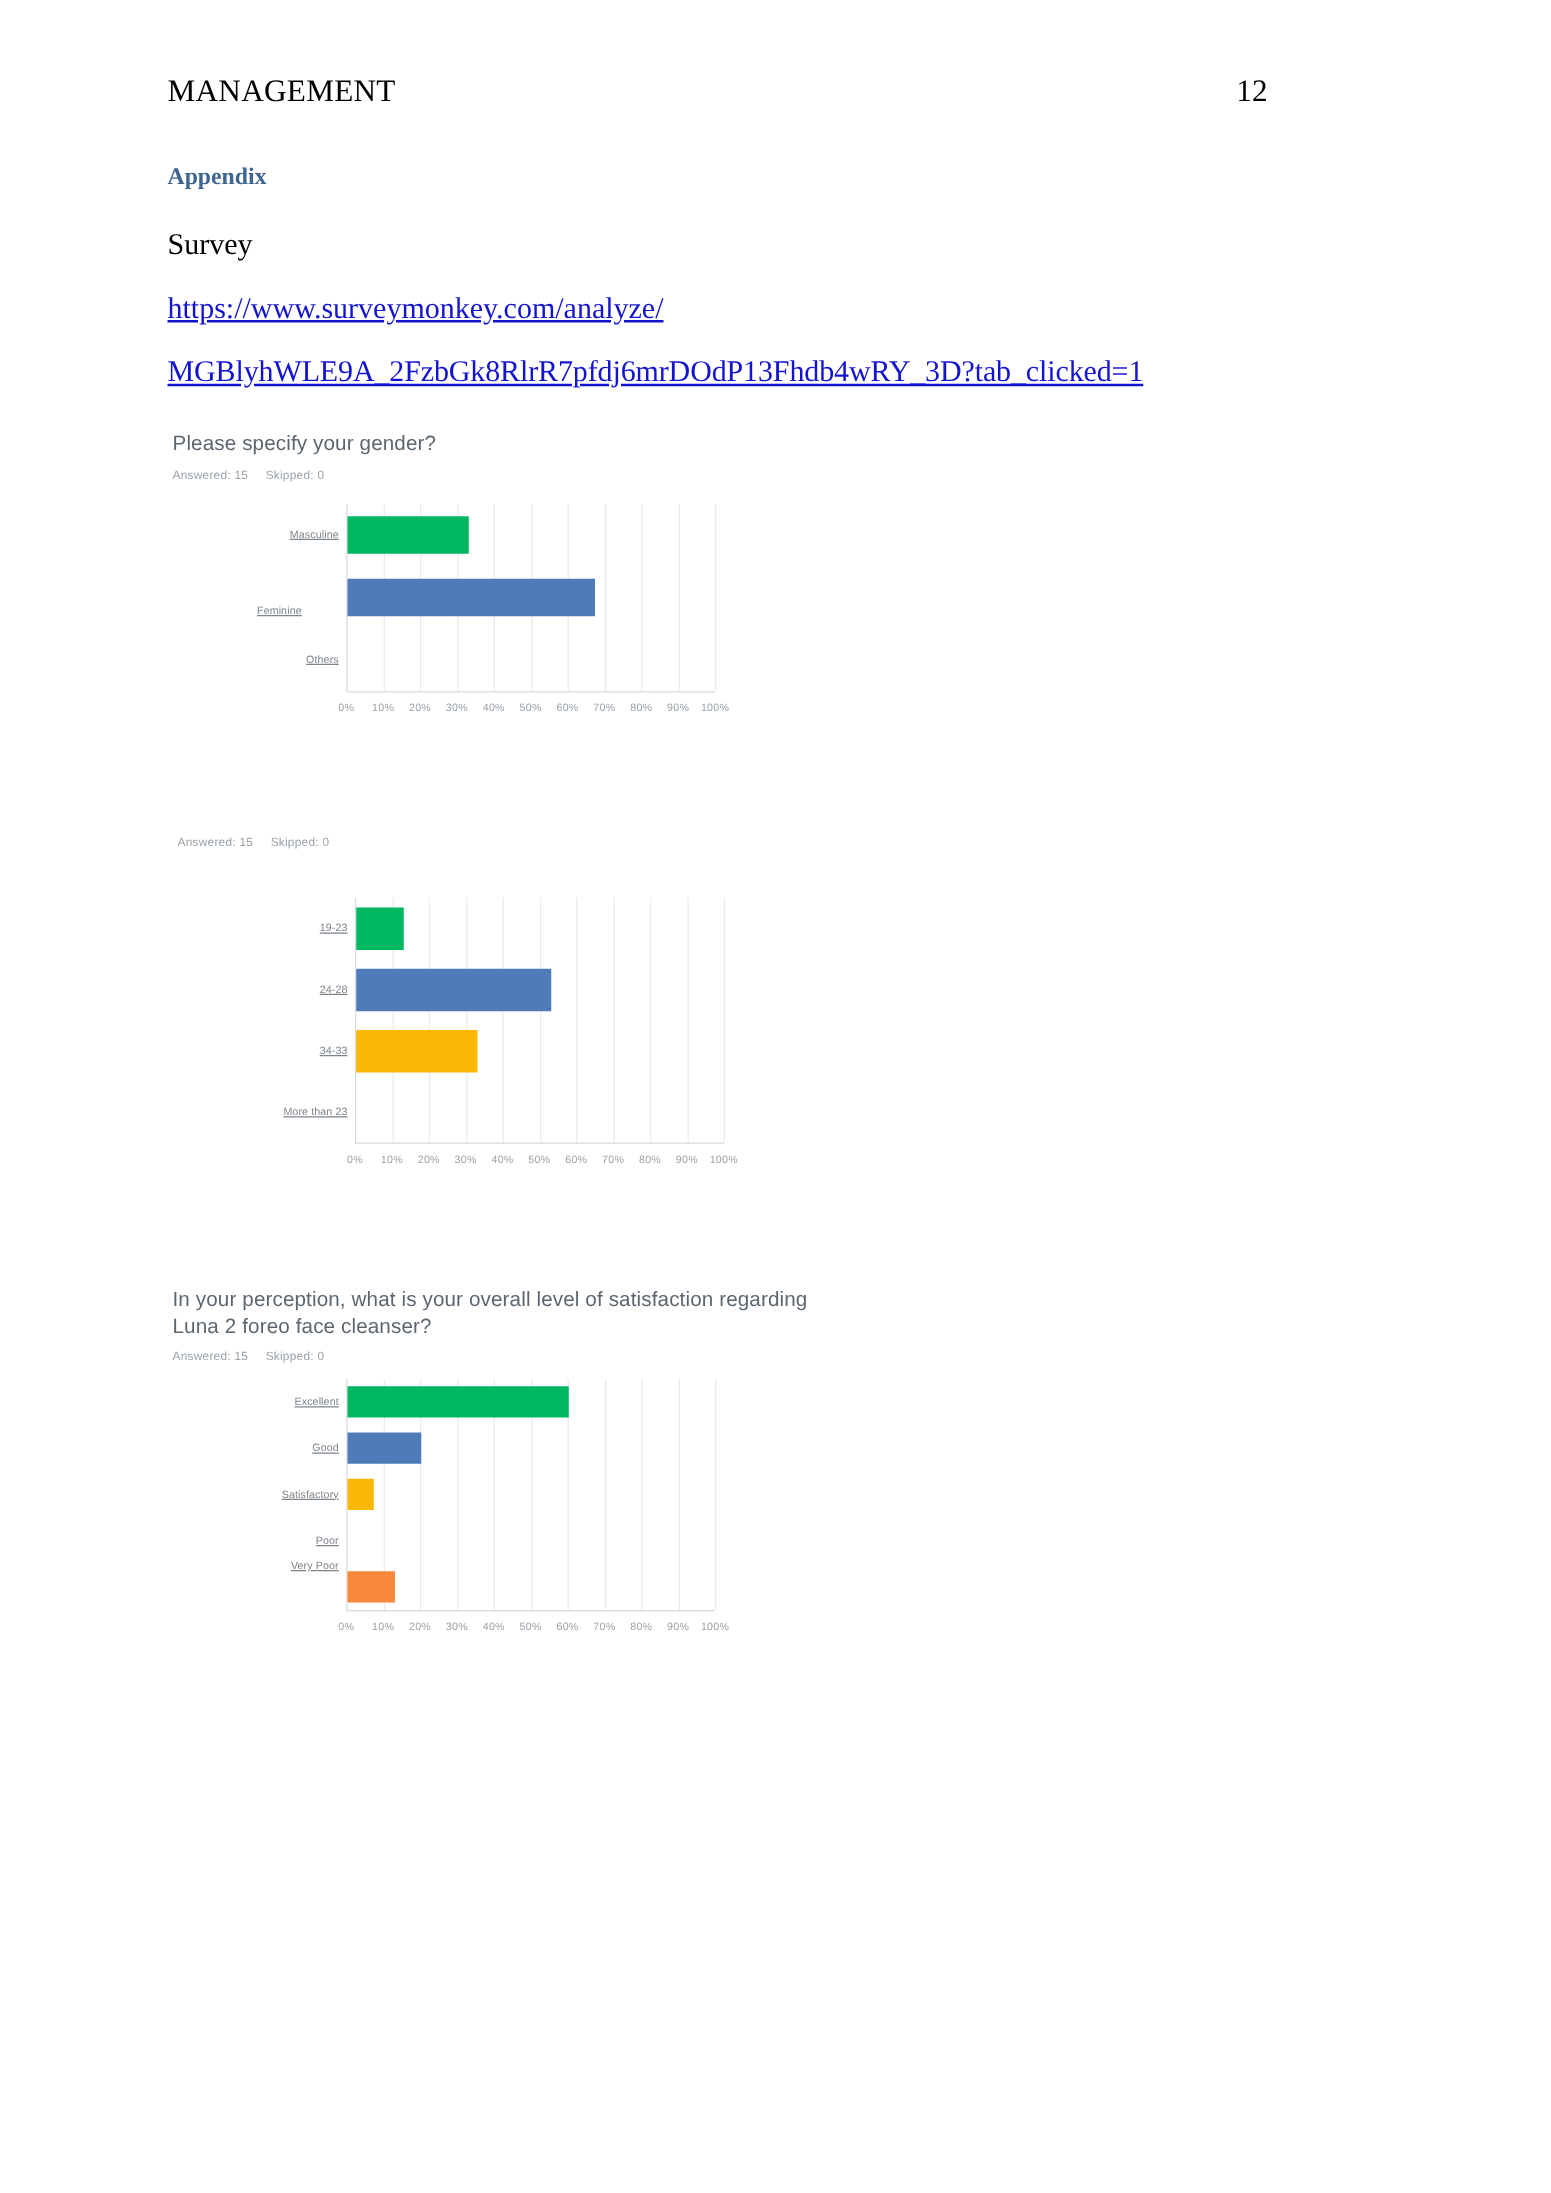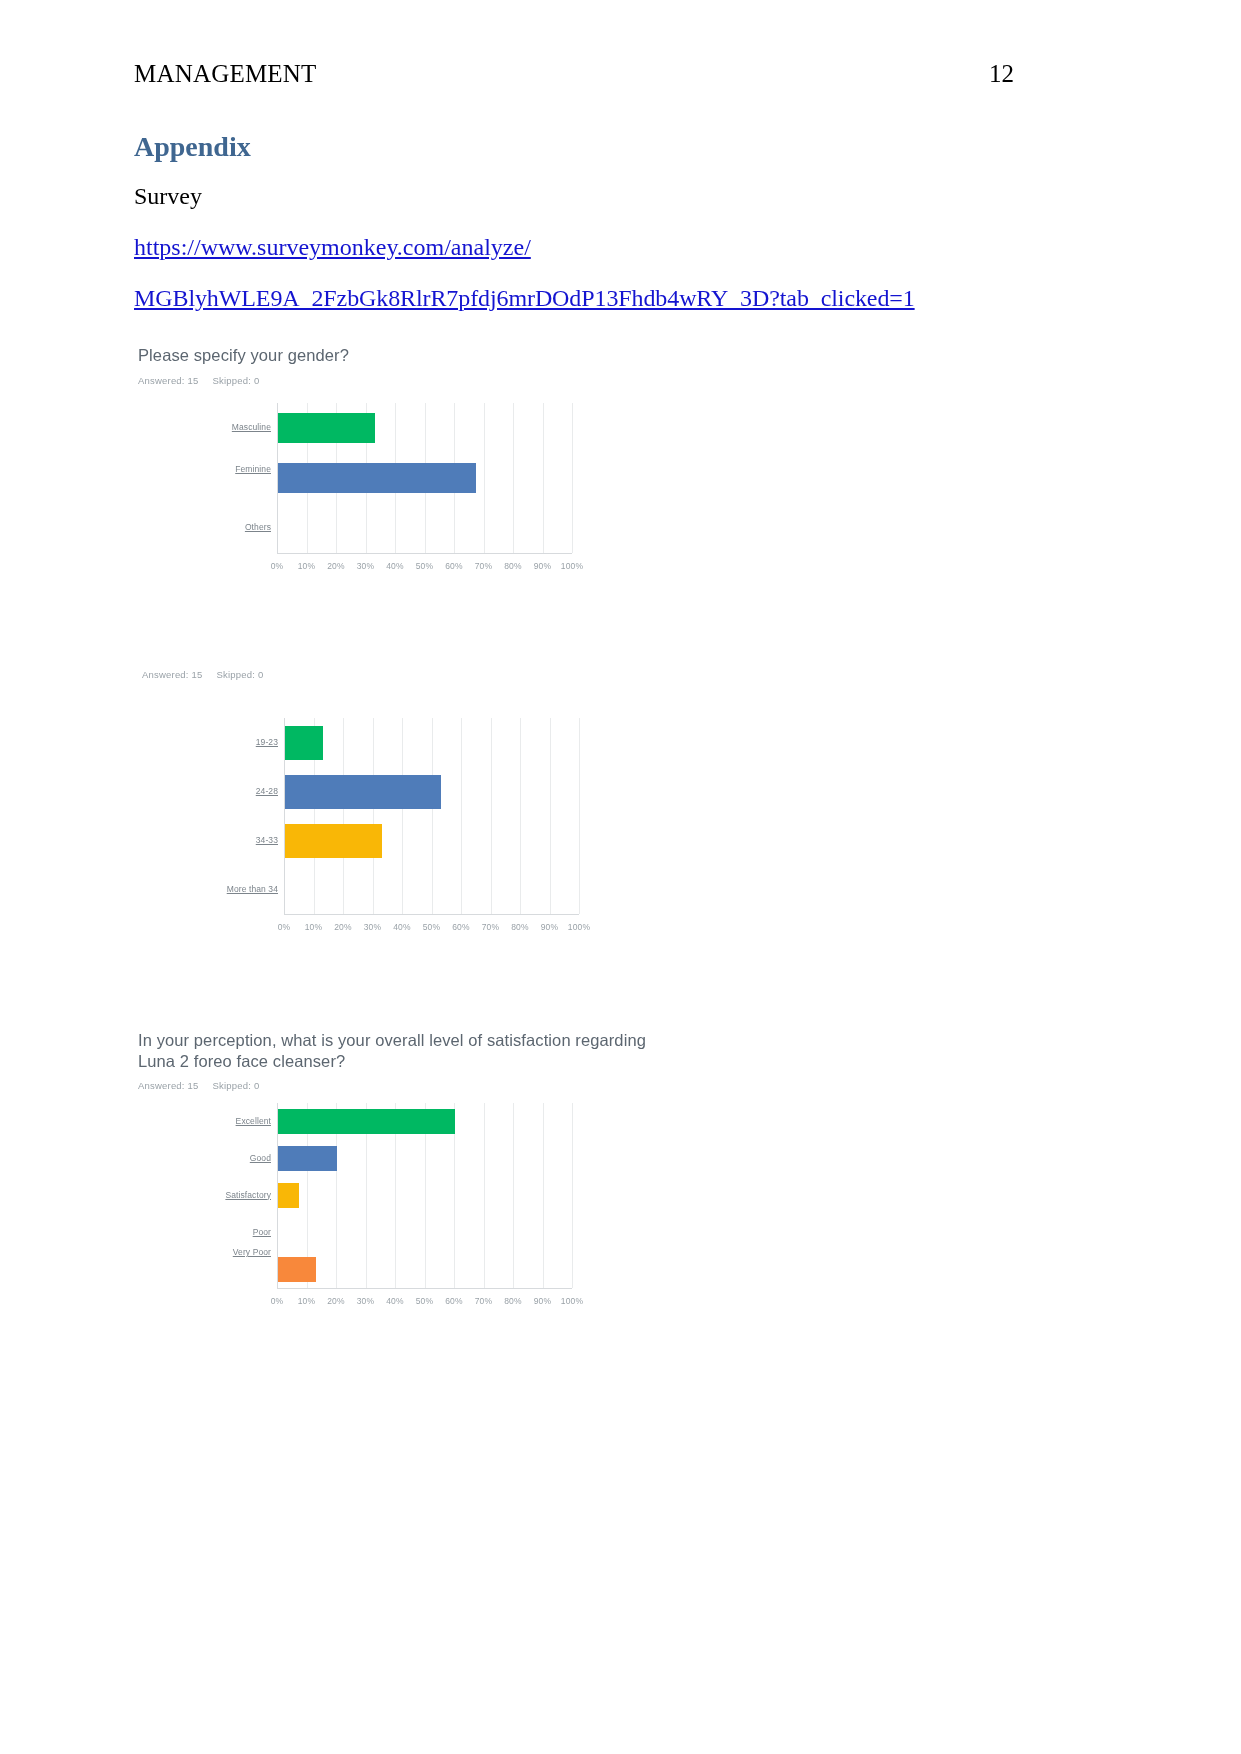--- a/index.html
+++ b/index.html
@@ -44,21 +44,21 @@
     font-size: 25px;
     color: #000;
   }
 
   
   .appendix-heading {
     position: absolute;
     left: 134px;
     top: 131px;
     font-family: "Liberation Serif", serif;
-    font-size: 28px;
+    font-size: 19px;
     font-weight: bold;
     color: #3f6690;
     text-align: center;
   }
   .survey-label {
     position: absolute;
     left: 134px;
     top: 183px;
     font-family: "Liberation Serif", serif;
     font-size: 24px;
@@ -185,21 +185,21 @@
           <div class="gridline" style="left: 88.5px;"></div>
           <div class="gridline" style="left: 118px;"></div>
           <div class="gridline" style="left: 147.5px;"></div>
           <div class="gridline" style="left: 177px;"></div>
           <div class="gridline" style="left: 206.5px;"></div>
           <div class="gridline" style="left: 236px;"></div>
           <div class="gridline" style="left: 265.5px;"></div>
           <div class="gridline" style="left: 295px;"></div>
           <div class="cat-label" style="left: -101px; width: 95px; top: 19px;">Masculine</div>
           <div class="bar" style="left: 1px; top: 10px; height: 30px; width: 97.35px; background: rgb(0, 184, 98);"></div>
-          <div class="cat-label" style="left: -101px; width: 95px; top: 61px;">Feminine</div>
+          <div class="cat-label" style="left: -101px; width: 95px; top: 80px; text-align: center;">Feminine</div>
           <div class="bar" style="left: 1px; top: 60px; height: 30px; width: 197.65px; background: rgb(79, 124, 185);"></div>
           <div class="cat-label" style="left: -101px; width: 95px; top: 119px;">Others</div>
           <div class="axis-baseline" style="left: 0px; top: 150px; width: 295px;"></div>
           <div class="tick-row" style="position: absolute; top: 158px; left: 0px; width: 295px; height: 14px;">
             <span class="tick-label" style="left: 0px;">0%</span>
             <span class="tick-label" style="left: 29.5px;">10%</span>
             <span class="tick-label" style="left: 59px;">20%</span>
             <span class="tick-label" style="left: 88.5px;">30%</span>
             <span class="tick-label" style="left: 118px;">40%</span>
             <span class="tick-label" style="left: 147.5px;">50%</span>
@@ -224,21 +224,21 @@
           <div class="gridline" style="left: 206.5px;"></div>
           <div class="gridline" style="left: 236px;"></div>
           <div class="gridline" style="left: 265.5px;"></div>
           <div class="gridline" style="left: 295px;"></div>
           <div class="cat-label" style="left: -101px; width: 95px; top: 18.5px;">19-23</div>
           <div class="bar" style="left: 1px; top: 7.5px; height: 34px; width: 38.35px; background: rgb(0, 184, 98);"></div>
           <div class="cat-label" style="left: -101px; width: 95px; top: 67.5px;">24-28</div>
           <div class="bar" style="left: 1px; top: 56.5px; height: 34px; width: 156.35px; background: rgb(79, 124, 185);"></div>
           <div class="cat-label" style="left: -101px; width: 95px; top: 116.5px;">34-33</div>
           <div class="bar" style="left: 1px; top: 105.5px; height: 34px; width: 97.35px; background: rgb(249, 183, 6);"></div>
-          <div class="cat-label" style="left: -101px; width: 95px; top: 165.5px;">More than 34</div>
+          <div class="cat-label" style="left: -101px; width: 95px; top: 165.5px;">More than 23</div>
           <div class="axis-baseline" style="left: 0px; top: 196px; width: 295px;"></div>
           <div class="tick-row" style="position: absolute; top: 204px; left: 0px; width: 295px; height: 14px;">
             <span class="tick-label" style="left: 0px;">0%</span>
             <span class="tick-label" style="left: 29.5px;">10%</span>
             <span class="tick-label" style="left: 59px;">20%</span>
             <span class="tick-label" style="left: 88.5px;">30%</span>
             <span class="tick-label" style="left: 118px;">40%</span>
             <span class="tick-label" style="left: 147.5px;">50%</span>
             <span class="tick-label" style="left: 177px;">60%</span>
             <span class="tick-label" style="left: 206.5px;">70%</span>

